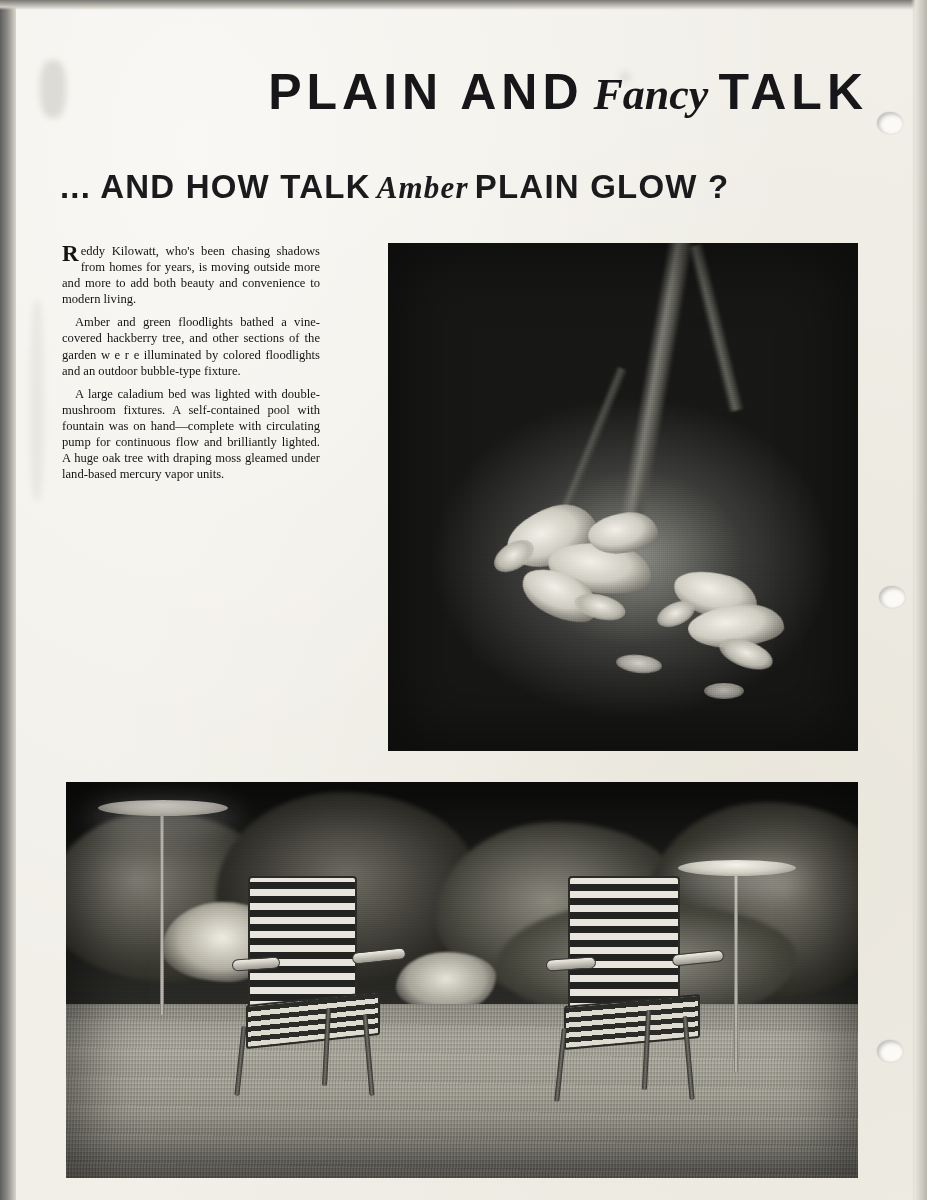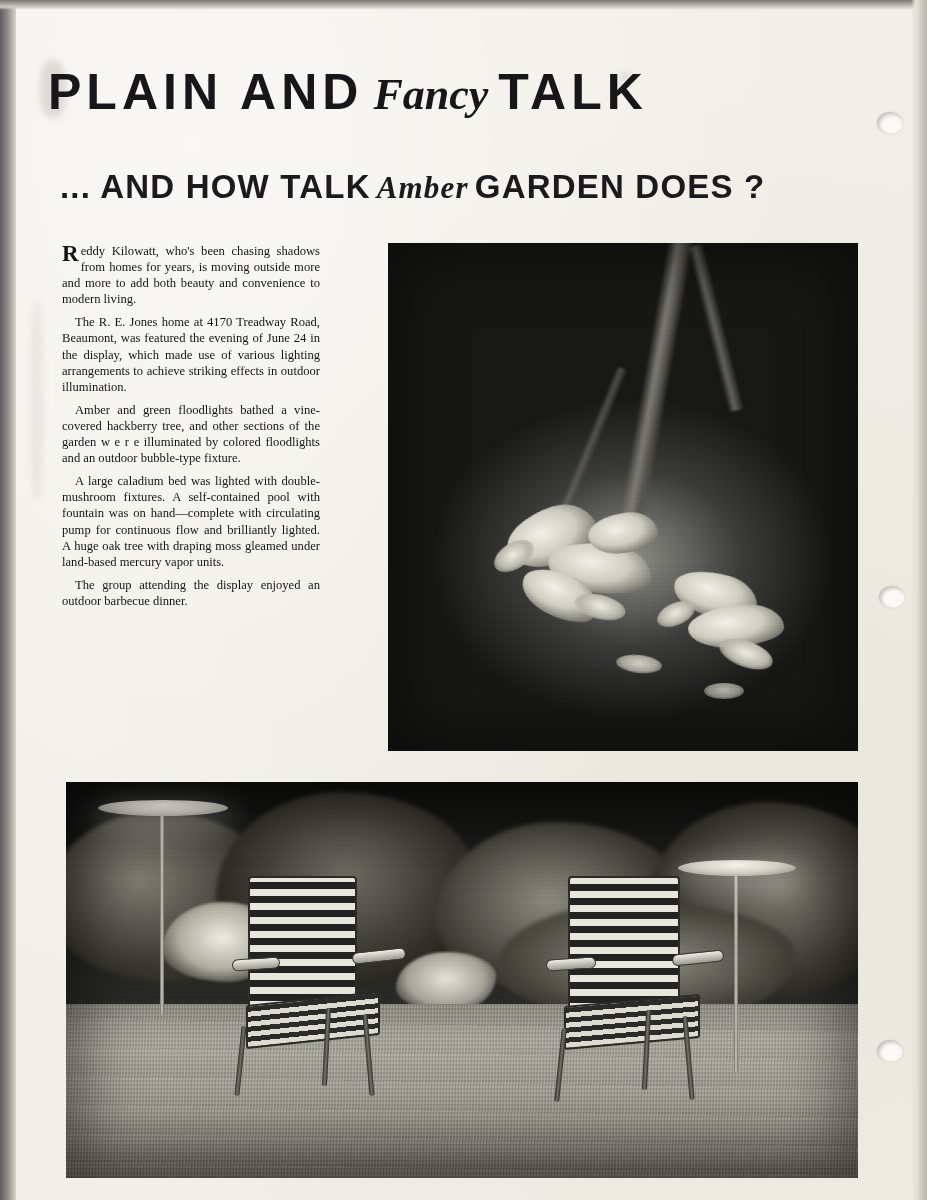--- a/index.html
+++ b/index.html
@@ -70,20 +70,21 @@
     border-radius: 40%;
   }
 
   
   .masthead {
     position: absolute;
     left: 48px;
     top: 56px;
     width: 820px;
     height: 72px;
+    text-align: right;
   }
   .mast-text {
     font-family: "Liberation Sans", sans-serif;
     font-weight: bold;
     font-size: 50px;
     letter-spacing: 2px;
     color: #17171a;
     white-space: nowrap;
     line-height: 72px;
   }
@@ -289,28 +290,26 @@
   <div class="smudge" style="left:620px; top:72px; width:10px; height:10px; opacity:.8;"></div>
 
   <div class="hole" id="hole-1"></div>
   <div class="hole" id="hole-2"></div>
   <div class="hole" id="hole-3"></div>
 
   <div class="masthead">
     <div class="mast-text"><span class="wide">PLAIN AND</span><span class="script">Fancy</span><span class="wide">TALK</span></div>
   </div>
 
-  <div class="subhead"><span>... AND HOW TALK</span><span class="script">Amber</span><span>GARDEN DOES ?</span></div>
+  <div class="subhead"><span>... AND HOW TALK</span><span class="script">Amber</span><span>PLAIN GLOW ?</span></div>
 
   <div class="column">
     <p class="first"><span class="dropcap">R</span><span>eddy Kilowatt, who's been chasing shadows from homes for years, is moving outside more and more to add both beauty and convenience to modern living.</span></p>
-    <p>The R. E. Jones home at 4170 Treadway Road, Beaumont, was featured the evening of June 24 in the display, which made use of various lighting arrangements to achieve striking effects in outdoor illumination.</p>
     <p>Amber and green floodlights bathed a vine-covered hackberry tree, and other sections of the garden w e r e illuminated by colored floodlights and an outdoor bubble-type fixture.</p>
     <p>A large caladium bed was lighted with double-mushroom fixtures. A self-contained pool with fountain was on hand—complete with circulating pump for continuous flow and brilliantly lighted. A huge oak tree with draping moss gleamed under land-based mercury vapor units.</p>
-    <p>The group attending the display enjoyed an outdoor barbecue dinner.</p>
   </div>
 
   <div class="photo" id="photo-top">
     <div class="ph-inner">
       <div class="t-bg"></div>
 
       <div class="t-trunk" style="left:255px; top:-10px; width:26px; height:300px; transform: rotate(10deg);"></div>
       <div class="t-trunk" style="left:320px; top:0px; width:16px; height:170px; transform: rotate(-14deg); opacity:.75;"></div>
       <div class="t-trunk" style="left:200px; top:120px; width:12px; height:150px; transform: rotate(22deg); opacity:.55;"></div>
 

